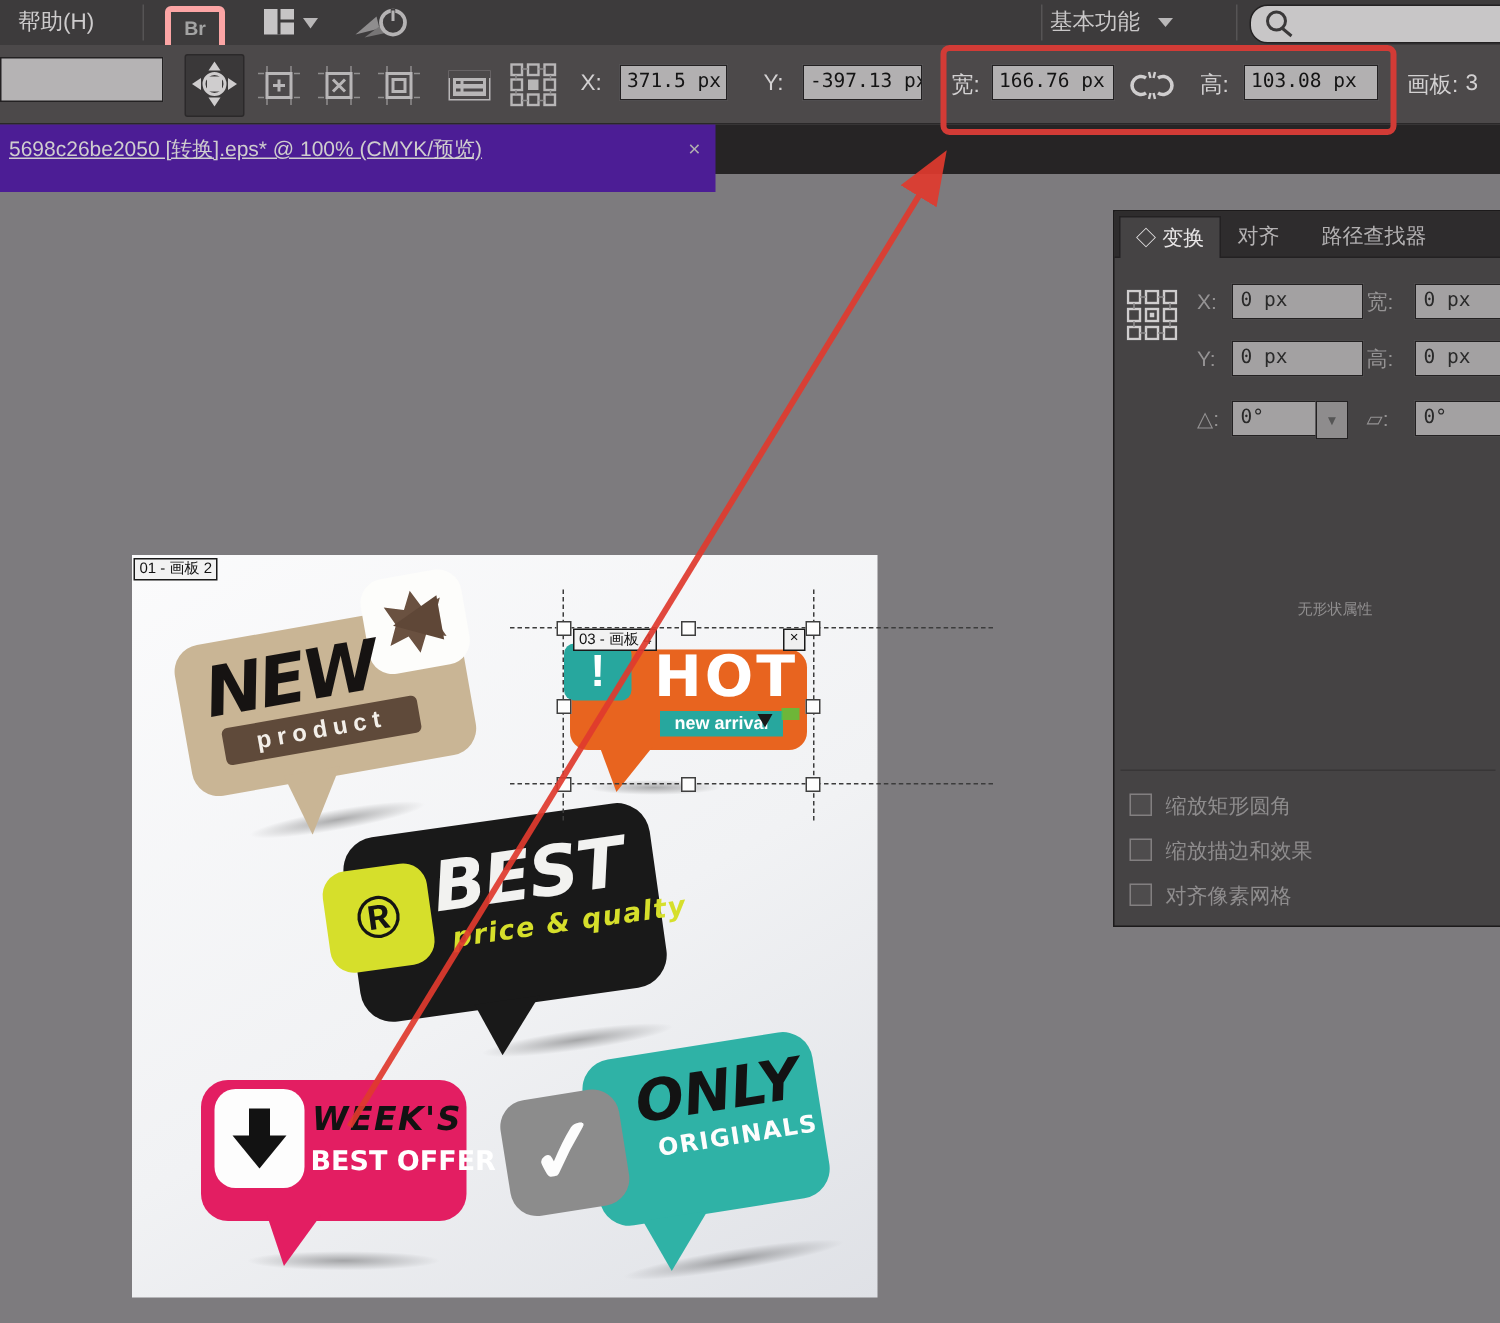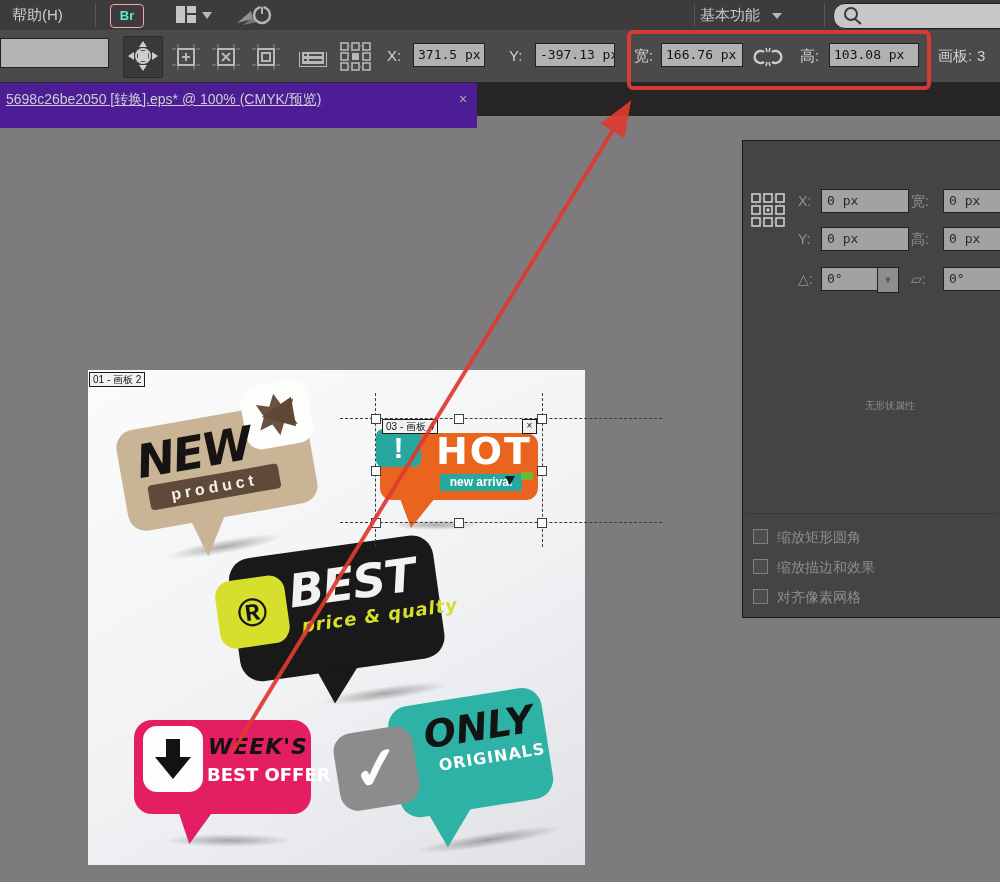--- a/index.html
+++ b/index.html
@@ -3,22 +3,22 @@
 <meta charset="utf-8">
 <style>
   html,body{margin:0;padding:0;}
   body{width:1000px;height:882px;position:relative;overflow:hidden;
        font-family:"Liberation Sans",sans-serif;background:#7d7b7e;}
   .abs{position:absolute;}
   
   .menubar{left:0;top:0;width:1000px;height:30px;background:#3d3b3c;z-index:30;}
   .menu-item{color:#cdcbcc;font-size:15px;line-height:30px;padding:0 12px;display:inline-block;}
   .vsep{position:absolute;top:3px;width:1px;height:24px;background:#565455;}
-  .br-btn{position:absolute;left:110px;top:4px;width:32px;height:22px;border:1px solid #fca5a5;
-          border-radius:4px;color:#5eead4;font-weight:bold;font-size:13px;text-align:center;line-height:22px;}
+  .br-btn{position:absolute;left:110px;top:4px;width:32px;height:22px;border:4px solid #fca5a5;
+          border-radius:4px;color:#a3a3a3;font-weight:bold;font-size:13px;text-align:center;line-height:22px;}
   .ws-switch{position:absolute;left:700px;top:0;height:30px;color:#c9c7c8;font-size:15px;line-height:30px;}
   .caret{display:inline-block;width:0;height:0;border-left:5px solid transparent;border-right:5px solid transparent;
          border-top:6px solid #b9b7b8;vertical-align:middle;margin-left:8px;}
   .searchbox{position:absolute;left:833px;top:3px;width:167px;height:24px;background:#c8c6c7;
              border:1px solid #232122;border-radius:12px 0 0 12px;}
   
   .controlbar{left:0;top:30px;width:1000px;height:52px;background:#4c494a;border-bottom:1px solid #2a2829;z-index:30;}
   .cb-input{position:absolute;left:0;top:8px;width:107px;height:28px;background:#b5b3b4;
             border:1px solid #232122;}
   .tool-btn{position:absolute;background:#3a3839;border:1px solid #2b292a;border-radius:2px;}
@@ -320,20 +320,28 @@
   <div class="handle" style="left:371px;top:350px"></div>
   <div class="handle" style="left:537px;top:350px"></div>
   <div class="handle" style="left:371px;top:402px"></div>
   <div class="handle" style="left:454px;top:402px"></div>
   <div class="handle" style="left:537px;top:402px"></div>
   <span class="tagbox" style="left:382px;top:303px">03 - 画板 4</span>
   <div class="selclose" style="left:522px;top:303px">×</div>
 </div>
 
 <div class="abs panel">
+  <div class="ptabs">
+    <span class="ptab active" style="left:3px">
+      <span>◇</span>
+      <span>变换</span>
+    </span>
+    <span class="ptab" style="left:72px">对齐</span>
+    <span class="ptab" style="left:128px">路径查找器</span>
+  </div>
   <span class="icon-btn" style="left:8px;top:52px">
     <svg width="34" height="34" viewBox="0 0 34 34">
         <g fill="none" stroke="#cfcdce" stroke-width="1.6">
           <rect x="1" y="1" width="8" height="8"></rect>
           <rect x="13" y="1" width="8" height="8"></rect>
           <rect x="25" y="1" width="8" height="8"></rect>
           <rect x="1" y="13" width="8" height="8"></rect>
           <rect x="25" y="13" width="8" height="8"></rect>
           <rect x="1" y="25" width="8" height="8"></rect>
           <rect x="13" y="25" width="8" height="8"></rect>

